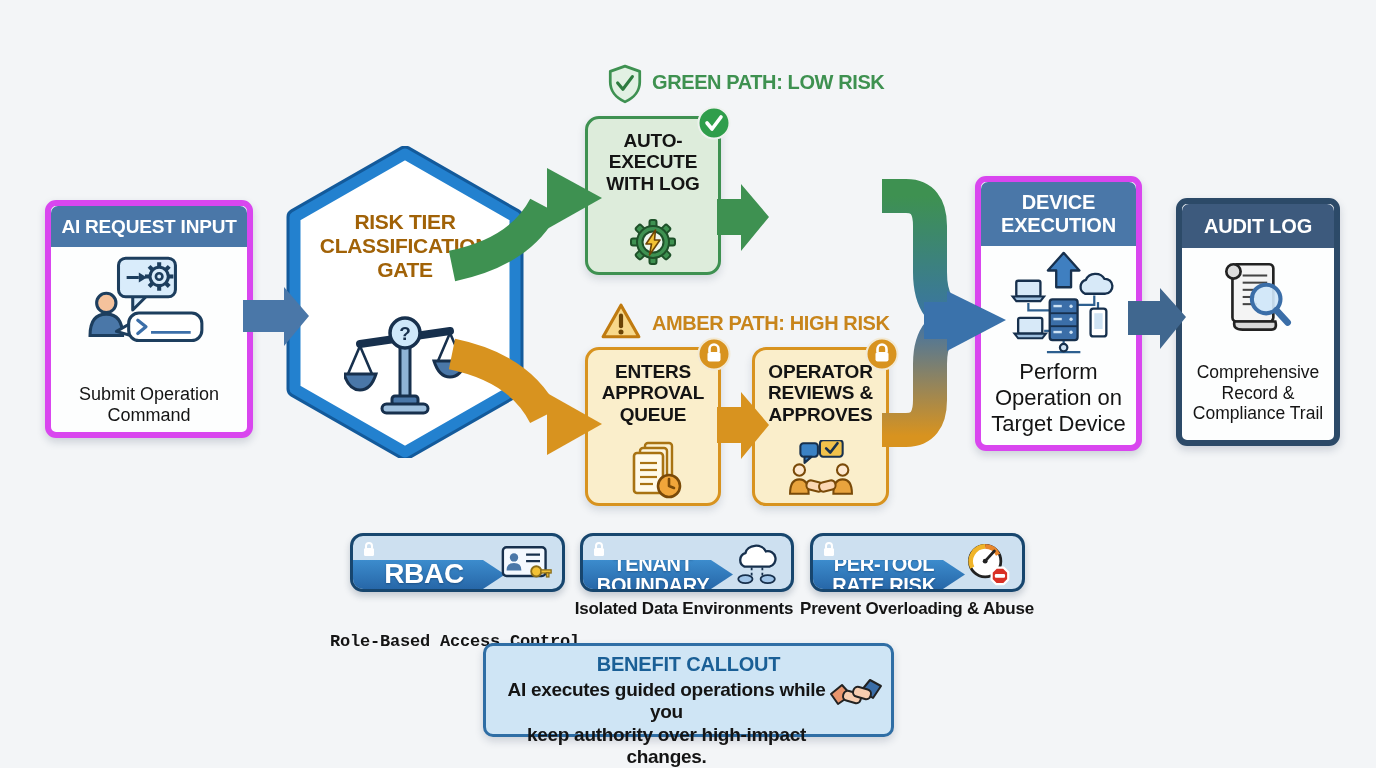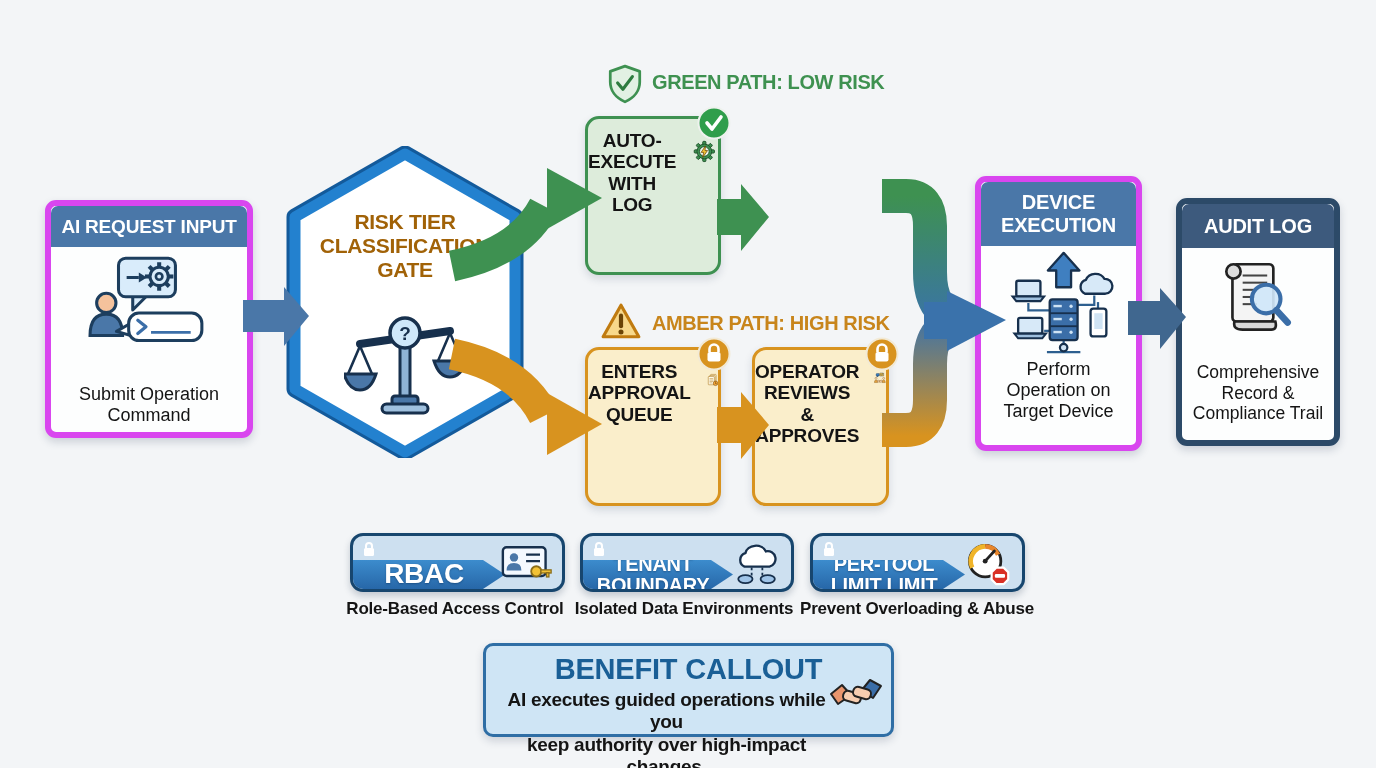--- a/index.html
+++ b/index.html
@@ -10,21 +10,21 @@
   
   .panel{position:absolute;background:#fdfefe;border:6px solid #d946ef;border-radius:11px;
          box-shadow:0 4px 8px rgba(25,45,75,.18);display:flex;flex-direction:column;align-items:center;z-index:2;}
   .panel-header{width:100%;box-sizing:border-box;color:#fff;font-weight:bold;text-align:center;
          display:flex;align-items:center;justify-content:center;border-radius:7px 7px 0 0;
          letter-spacing:-.2px;}
   .panel-caption{color:#141414;text-align:center;line-height:1.18;}
 
   
   .step{position:absolute;border-radius:14px;box-shadow:0 4px 8px rgba(25,45,75,.15);
-        display:flex;flex-direction:row;align-items:flex-start;z-index:2;gap:15px;}
+        display:flex;flex-direction:column;align-items:center;z-index:2;gap:15px;}
   .step-green{background:#ddecdb;border:3.5px solid #3e9151;}
   .step-amber{background:#faeecb;border:3.5px solid #d8931f;}
   .step-title{font-weight:bold;font-size:19px;line-height:1.12;color:#141414;text-align:center;margin-top:11px;letter-spacing:-.2px;}
   .badge{position:absolute;top:-13px;right:-13px;width:34px;height:34px;}
 
   
   .path-label{position:absolute;font-weight:bold;font-size:20px;letter-spacing:-.4px;z-index:3;}
 
   
   .pill{position:absolute;height:53px;border:3.5px solid #17466e;border-radius:13px;background:#cde0f0;
@@ -34,21 +34,21 @@
         clip-path:polygon(0 0,calc(100% - 22px) 0,100% 50%,calc(100% - 22px) 100%,0 100%);margin-top:24px;}
   .pill-label{color:#fff;font-weight:bold;text-align:center;line-height:1.03;letter-spacing:-.3px;
         padding-right:20px;padding-left:10px;text-shadow:0 1px 2px rgba(0,30,60,.35);}
   .pill-lock{position:absolute;left:9px;top:5px;z-index:3;}
   .pill-icon{position:absolute;right:9px;top:50%;transform:translateY(-50%);}
   .pill-caption{position:absolute;width:280px;text-align:center;font-weight:bold;font-size:17px;color:#141414;z-index:2;letter-spacing:-.2px;}
 
   
   .callout{position:absolute;background:#cfe5f5;border:3.5px solid #2f6ea5;border-radius:10px;
         box-shadow:0 4px 8px rgba(25,45,75,.18);z-index:2;}
-  .callout-title{text-align:center;font-weight:bold;font-size:29px;color:#1a5f96;margin-top:7px;letter-spacing:-.2px;}
+  .callout-title{text-align:center;font-weight:bold;font-size:20px;color:#1a5f96;margin-top:7px;letter-spacing:-.2px;}
   .callout-body{text-align:center;font-size:19px;font-weight:bold;color:#141414;line-height:1.18;margin-top:3px;padding-left:6px;padding-right:50px;letter-spacing:-.3px;}
 
   svg{display:block;}
   .connectors{position:absolute;left:0;top:0;z-index:6;pointer-events:none;}
   .abs{position:absolute;}
 </style>
 </head>
 <body>
 
 <div id="canvas">
@@ -255,21 +255,21 @@
       <g fill="#cfe3f4">
           <rect x="52" y="58" width="9" height="2.6"></rect>
           <rect x="52" y="72" width="9" height="2.6"></rect>
           <rect x="52" y="86" width="9" height="2.6"></rect>
       <circle cx="71" cy="59.5" r="1.8"></circle>
           <circle cx="71" cy="73.5" r="1.8"></circle>
           <circle cx="71" cy="87.5" r="1.8"></circle>
         </g>
       <circle cx="63" cy="104" r="4" fill="#cfe3f4" stroke="#17304d" stroke-width="2.4"></circle>
     </svg>
-    <div class="panel-caption pre" style="font-size:18px;margin-top:4px;">Perform
+    <div class="panel-caption pre" style="font-size:22px;margin-top:4px;">Perform
 Operation on
 Target Device</div>
   </div>
 
   <div class="panel" style="left:1176px;top:198px;width:152px;height:236px;border-color:#2c4a68;">
     <div class="panel-header" style="height:44px;font-size:20px;background:#3d5a7d;">
       <span>AUDIT LOG</span>
     </div>
     <svg width="92" height="88" viewBox="0 0 90 86" style="margin-top:6px;">
       <rect x="20" y="10" width="40" height="56" rx="4" fill="#f4f4f4" stroke="#222" stroke-width="2.6"></rect>
@@ -302,21 +302,21 @@
       <rect x="2" y="5" width="46" height="31" rx="4" fill="#f4f9ff" stroke="#17304d" stroke-width="2.6"></rect>
       <circle cx="14" cy="16" r="4.5" fill="#4a77a8"></circle>
       <path d="M6,30 Q6,22 14,22 Q22,22 22,30 Z" fill="#4a77a8"></path>
       <line x1="27" y1="13" x2="42" y2="13" stroke="#17304d" stroke-width="2.2"></line>
       <line x1="27" y1="20" x2="42" y2="20" stroke="#17304d" stroke-width="2.2"></line>
       <circle cx="38" cy="31" r="5.5" fill="#f2c235" stroke="#8a6d1a" stroke-width="2"></circle>
       <rect x="43" y="29.4" width="11" height="3.4" fill="#f2c235" stroke="#8a6d1a" stroke-width="1.4"></rect>
       <rect x="49" y="32.5" width="2.6" height="4.5" fill="#f2c235" stroke="#8a6d1a" stroke-width="1.4"></rect>
     </svg>
   </div>
-  <div class="pill-caption" style="left:315px;top:599px;">Role-Based Access Control</div>
+  <div class="pill-caption" style="left:315px;top:632px;font-family:Liberation Mono, monospace;">Role-Based Access Control</div>
 
   <div class="pill" style="left:580px;top:533px;width:208px;">
     <div class="pill-fill" style="width:150px;">
       <span class="pill-label pre" style="font-size:20px;">TENANT
 BOUNDARY</span>
     </div>
     <svg class="pill-lock" width="14" height="16" viewBox="0 0 14 16">
       <path d="M4,7 V5 a3,3 0 0 1 6,0 V7" fill="none" stroke="#fff" stroke-width="2"></path>
         <rect x="2" y="7" width="10" height="8" rx="1.5" fill="#fff"></rect>
     </svg>
@@ -328,21 +328,21 @@
         </g>
       <ellipse cx="15" cy="41" rx="8" ry="4.5" fill="#9fc4e8" stroke="#17304d" stroke-width="2"></ellipse>
       <ellipse cx="40" cy="41" rx="8" ry="4.5" fill="#9fc4e8" stroke="#17304d" stroke-width="2"></ellipse>
     </svg>
   </div>
   <div class="pill-caption" style="left:544px;top:599px;">Isolated Data Environments</div>
 
   <div class="pill" style="left:810px;top:533px;width:209px;">
     <div class="pill-fill" style="width:152px;">
       <span class="pill-label pre" style="font-size:20px;">PER-TOOL
-LIMIT LIMIT</span>
+RATE RISK</span>
     </div>
     <svg class="pill-lock" width="14" height="16" viewBox="0 0 14 16">
       <path d="M4,7 V5 a3,3 0 0 1 6,0 V7" fill="none" stroke="#fff" stroke-width="2"></path>
         <rect x="2" y="7" width="10" height="8" rx="1.5" fill="#fff"></rect>
     </svg>
     <svg class="pill-icon" width="52" height="48" viewBox="0 0 56 52">
       <circle cx="26" cy="24" r="17" fill="#fff" stroke="#222" stroke-width="3"></circle>
       <path d="M12,31 A16,16 0 0 1 26,8" stroke="#f0b429" stroke-width="5" fill="none"></path>
       <path d="M26,8 A16,16 0 0 1 40,17" stroke="#e8862c" stroke-width="5" fill="none"></path>
       <line x1="26" y1="24" x2="36" y2="13" stroke="#222" stroke-width="3" stroke-linecap="round"></line>

